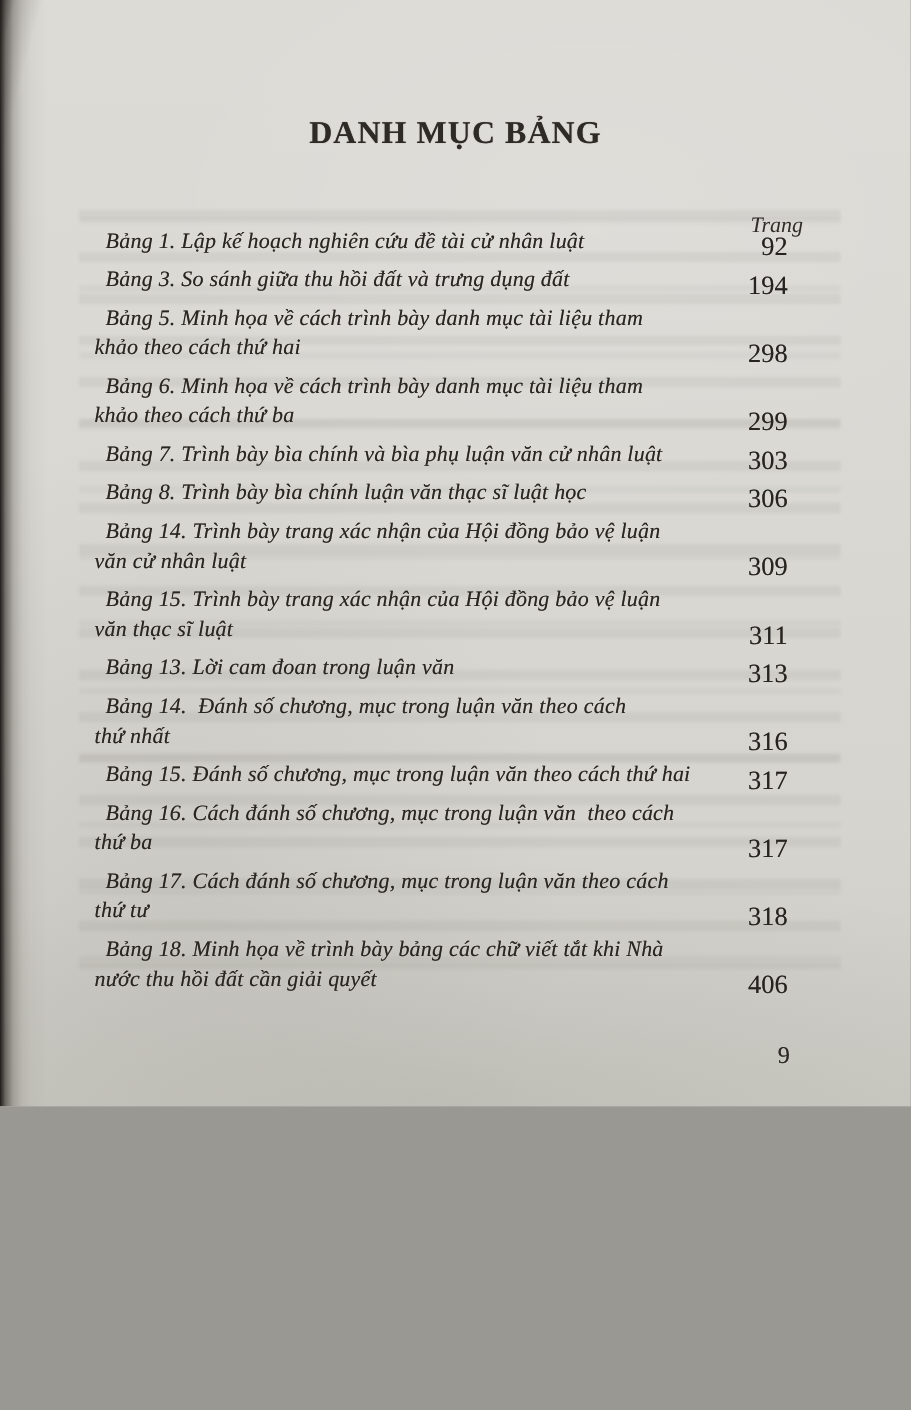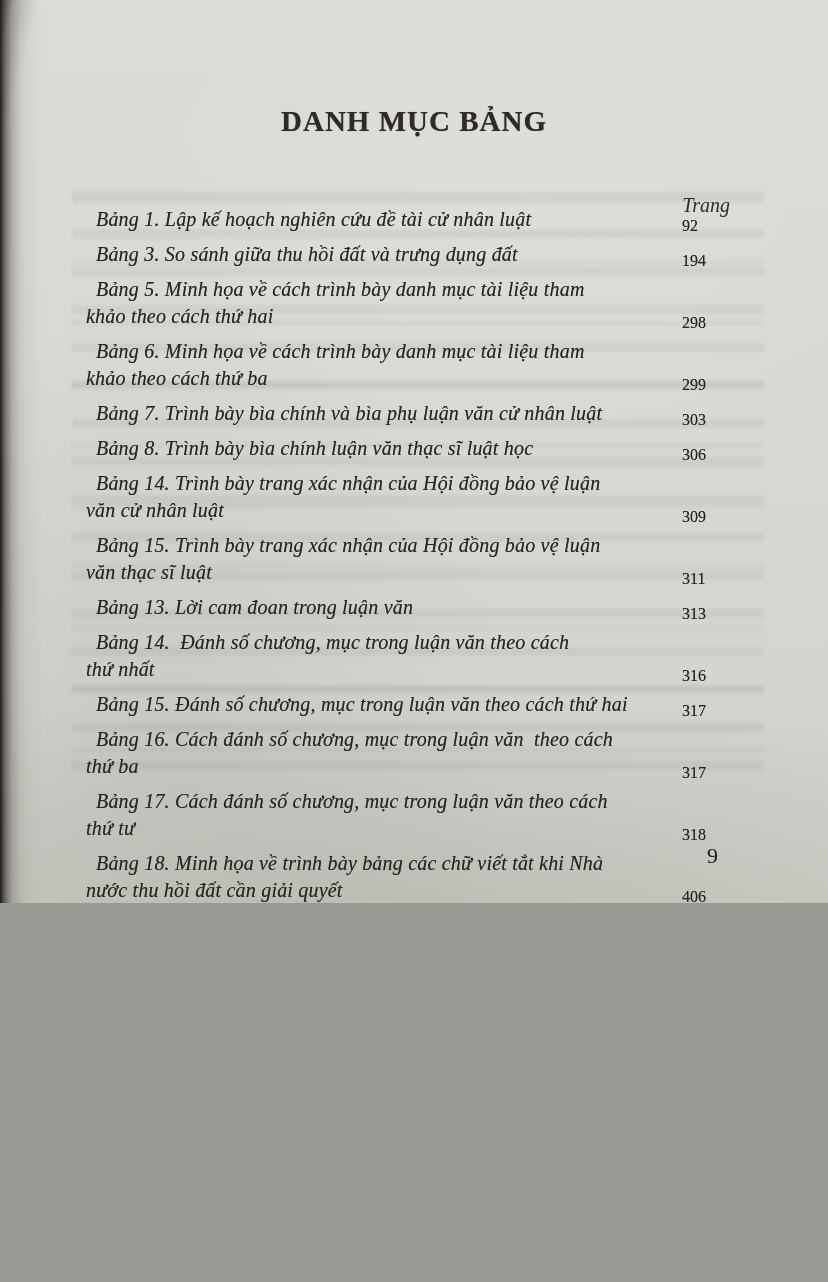--- a/index.html
+++ b/index.html
@@ -3,21 +3,21 @@
 <meta charset="utf-8">
 <style>
   html, body {
     margin: 0;
     padding: 0;
     background: #9a9893;
   }
   .page {
     position: relative;
     width: 828px;
-    height: 903px;
+    height: 1006px;
     overflow: hidden;
     background:
       linear-gradient(180deg, #dcdbd6 0%, #d9d8d3 45%, #d5d4cf 75%, #cfcec8 92%, #ccccc5 100%);
     font-family: "Liberation Serif", "DejaVu Serif", serif;
     color: #2b2723;
   }
   
   .paper-texture {
     position: absolute;
     inset: 0;
@@ -84,43 +84,43 @@
     top: 194px;
     right: 98px;
     font-style: italic;
     font-size: 20px;
     color: #312d28;
   }
   .entries {
     position: absolute;
     top: 206px;
     left: 86px;
-    right: 100px;
+    right: 112px;
   }
   .entry {
     display: flex;
     align-items: flex-end;
     margin-bottom: 8px;
   }
   .entry-text {
     flex: 1;
     font-style: italic;
     font-size: 20px;
     line-height: 27px;
     letter-spacing: 0.2px;
     white-space: pre-wrap;
     text-indent: 10px;
     padding-right: 6px;
     color: #292520;
     text-shadow: 0 0 0.6px rgba(41,37,32,0.55);
   }
   .entry-page {
     min-width: 46px;
-    text-align: left;
-    font-size: 16px;
+    text-align: right;
+    font-size: 24px;
     line-height: 27px;
     transform: translateY(6px);
     color: #262320;
     text-shadow: 0 0 0.6px rgba(38,35,32,0.55);
   }
   .folio {
     position: absolute;
     right: 110px;
     bottom: 34px;
     font-size: 22px;

